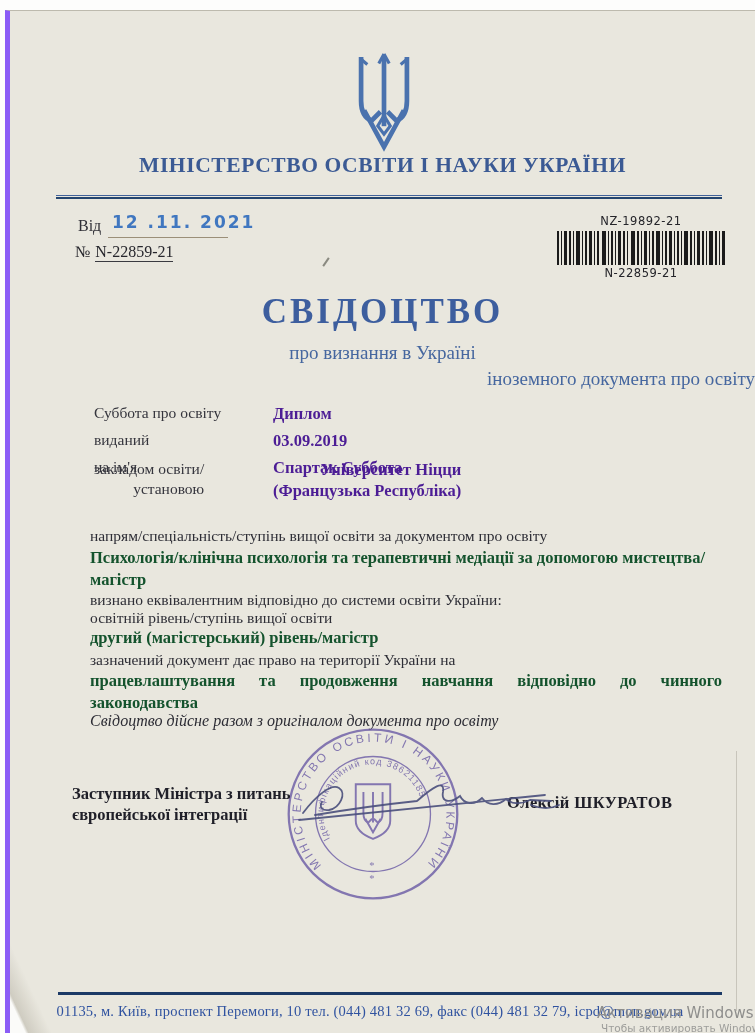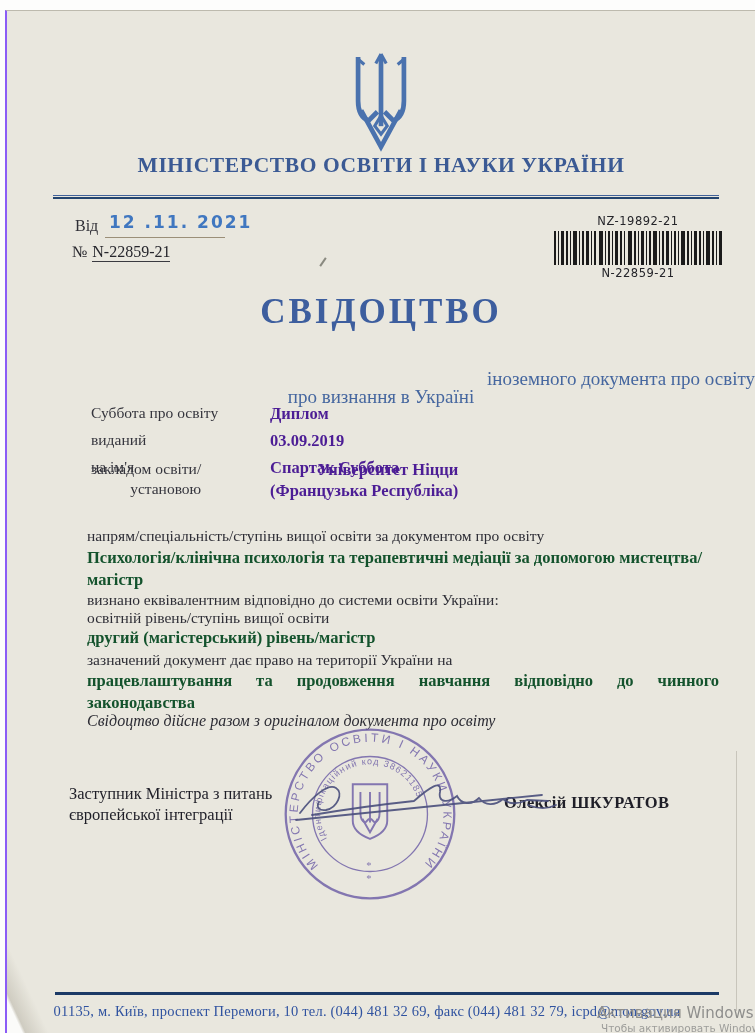--- a/index.html
+++ b/index.html
@@ -6,21 +6,21 @@
   body{
     width:755px;height:1033px;position:relative;overflow:hidden;
     background:#fdfdfc;
     font-family:"Liberation Serif", serif;
   }
   .paper{
     position:absolute;left:5px;top:10px;right:0;bottom:0;
     background:linear-gradient(100deg,#edecе3 0%,#eae8df 45%,#e6e4da 100%);
     background-color:#e9e7de;
     border-top:1px solid #bdbaae;
-    border-left:2px solid #8b5cf6;
+    border-left:5px solid #8b5cf6;
   }
   .abs{position:absolute;}
   .preline{white-space:pre-line;}
 
   .ministry-title{
     left:0;right:0;top:142px;text-align:center;
     font-size:21.5px;font-weight:bold;color:#3b5a94;letter-spacing:.6px;
   }
   .rule-top{
     left:46px;top:184px;width:666px;height:4px;
@@ -42,39 +42,39 @@
   .barcode-wrap{left:545px;top:203px;width:172px;text-align:center;}
   .barcode-top-label,.barcode-bottom-label{
     font-family:"DejaVu Sans", sans-serif;font-size:11.5px;color:#25252a;letter-spacing:.5px;
   }
   .barcode-bars{margin:3px auto 1px auto;display:block;}
 
   .doc-title{
     left:0;right:0;top:281px;text-align:center;
     font-size:35px;font-weight:bold;color:#3d5e9e;letter-spacing:3px;
   }
-  .doc-sub1{left:0;right:0;top:331px;text-align:center;font-size:19px;color:#46679f;margin-top:44px;}
+  .doc-sub1{left:0;right:0;top:331px;text-align:center;font-size:19px;color:#46679f;}
   .doc-sub2{left:0;right:0;top:357px;text-align:right;font-size:19px;color:#46679f;}
 
   .f-label{left:84px;font-size:15.5px;color:#35353d;line-height:20px;}
   .f-value{left:263px;font-size:16.5px;font-weight:bold;color:#4c1d95;line-height:21px;}
   .r1{top:392px;} .r2{top:419px;} .r3{top:446px;} .r4{top:448px;text-align:right;}
 
   .cap{font-size:15.5px;color:#2e2e36;left:80px;}
   .val{font-size:16.5px;font-weight:bold;color:#14532d;left:80px;line-height:21.5px;}
   .speciality-cap{top:516px;}
   .speciality-val{top:536px;width:660px;}
   .equiv-cap{top:580px;}
   .level-cap{top:598px;}
   .level-val{top:616px;}
   .rights-cap{top:640px;}
   .rights-val{top:659px;width:632px;text-align:justify;text-align-last:justify;}
   .validity-note{left:80px;top:701px;font-size:16px;font-style:italic;color:#2c2c34;}
 
-  .sig-title{left:62px;top:772px;font-size:16.5px;font-weight:normal;color:#1f1f28;line-height:21px;}
+  .sig-title{left:62px;top:772px;font-size:16.5px;font-weight:bold;color:#1f1f28;line-height:21px;}
   .sig-name{left:497px;top:782px;font-size:16.5px;font-weight:bold;color:#1f1f28;letter-spacing:.4px;}
   .stamp-svg{left:265px;top:712px;opacity:.82;}
   .signature-svg{left:283px;top:756px;z-index:5;}
 
   .footer-text{
     left:40px;top:992px;width:640px;text-align:center;
     font-size:14.5px;color:#3053a0;letter-spacing:.2px;
   }
 
   .wm1{left:597px;top:1004px;font-family:"DejaVu Sans",sans-serif;font-size:15px;color:#8e8e8c;white-space:nowrap;}

